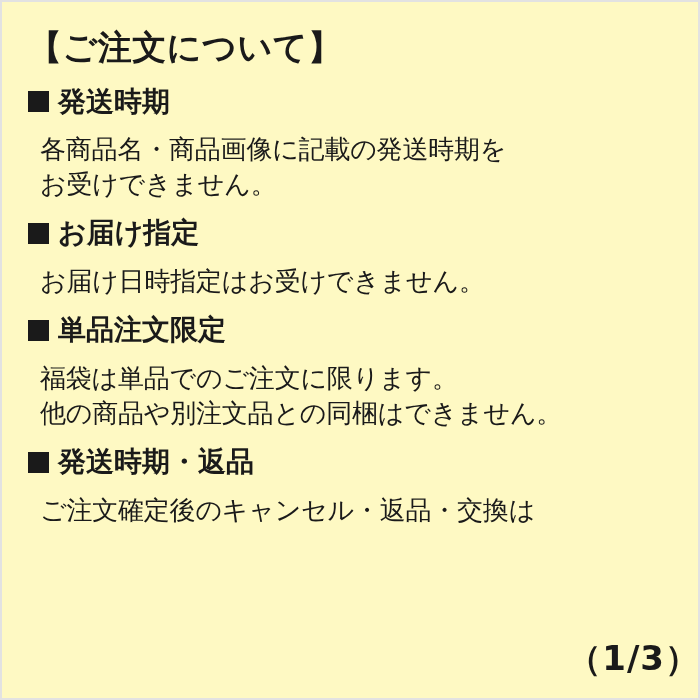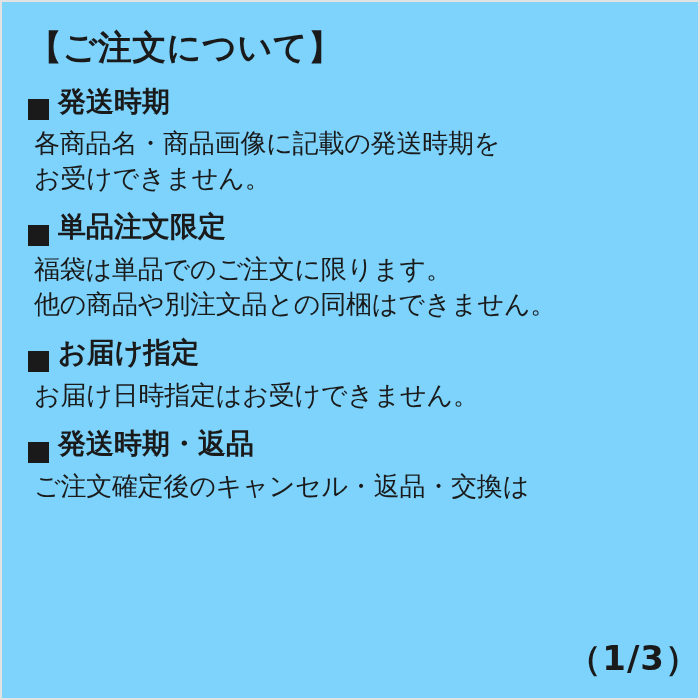--- a/index.html
+++ b/index.html
@@ -12,21 +12,21 @@
     background: #ffffff;
     font-family: "DejaVu Sans", "Liberation Sans", sans-serif;
     color: #1a1a1a;
     overflow: hidden;
   }
   .page {
     position: relative;
     width: 700px;
     height: 700px;
     box-sizing: border-box;
-    background: #7dd3fc;
+    background: #fef9c3;
   }
   
   .frame-edge {
     position: absolute;
     background: #e2e2e2;
   }
   .frame-top { left: 0; top: 0; width: 700px; height: 2px; }
   .frame-bottom { left: 0; bottom: 0; width: 700px; height: 2px; }
   .frame-left { left: 0; top: 0; width: 2px; height: 700px; }
   .frame-right { right: 0; top: 0; width: 2px; height: 700px; }
@@ -51,35 +51,35 @@
   .section {
     margin-bottom: 12px;
   }
   .section-heading {
     font-size: 28px;
     font-weight: bold;
     line-height: 1.35;
     margin: 0 0 2px 0;
     color: #1a1a1a;
     display: flex;
-    align-items: flex-end;
+    align-items: center;
     white-space: nowrap;
   }
   .bullet-square {
     display: inline-block;
     width: 21px;
     height: 21px;
     background: #1a1a1a;
     margin-right: 9px;
     flex: 0 0 auto;
   }
   .section-body {
     font-size: 26px;
     line-height: 1.35;
-    margin: 6px;
+    margin: 12px;
     color: #1a1a1a;
     letter-spacing: -0.2px;
   }
   .section-body .line {
     display: block;
     white-space: nowrap;
   }
 
   .pager {
     position: absolute;
@@ -114,35 +114,35 @@
       </div>
       <div class="section-body">
         <span class="line">各商品名・商品画像に記載の発送時期を</span>
         <span class="line">お受けできません。</span>
       </div>
     </div>
 
     <div class="section">
       <div class="section-heading">
         <span class="bullet-square"></span>
-        <span>単品注文限定</span>
+        <span>お届け指定</span>
       </div>
       <div class="section-body">
-        <span class="line">福袋は単品でのご注文に限ります。</span>
-        <span class="line">他の商品や別注文品との同梱はできません。</span>
+        <span class="line">お届け日時指定はお受けできません。</span>
       </div>
     </div>
 
     <div class="section">
       <div class="section-heading">
         <span class="bullet-square"></span>
-        <span>お届け指定</span>
+        <span>単品注文限定</span>
       </div>
       <div class="section-body">
-        <span class="line">お届け日時指定はお受けできません。</span>
+        <span class="line">福袋は単品でのご注文に限ります。</span>
+        <span class="line">他の商品や別注文品との同梱はできません。</span>
       </div>
     </div>
 
     <div class="section">
       <div class="section-heading">
         <span class="bullet-square"></span>
         <span>発送時期・返品</span>
       </div>
       <div class="section-body">
         <span class="line">ご注文確定後のキャンセル・返品・交換は</span>

